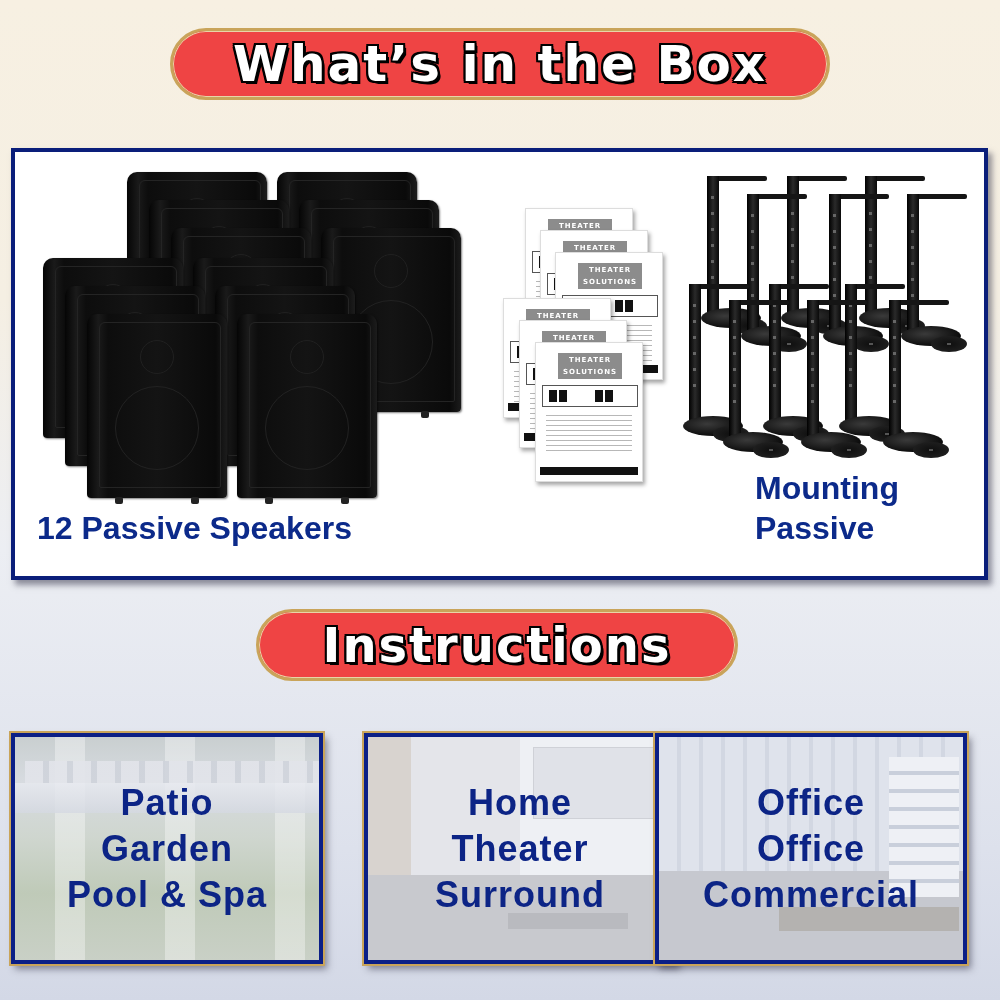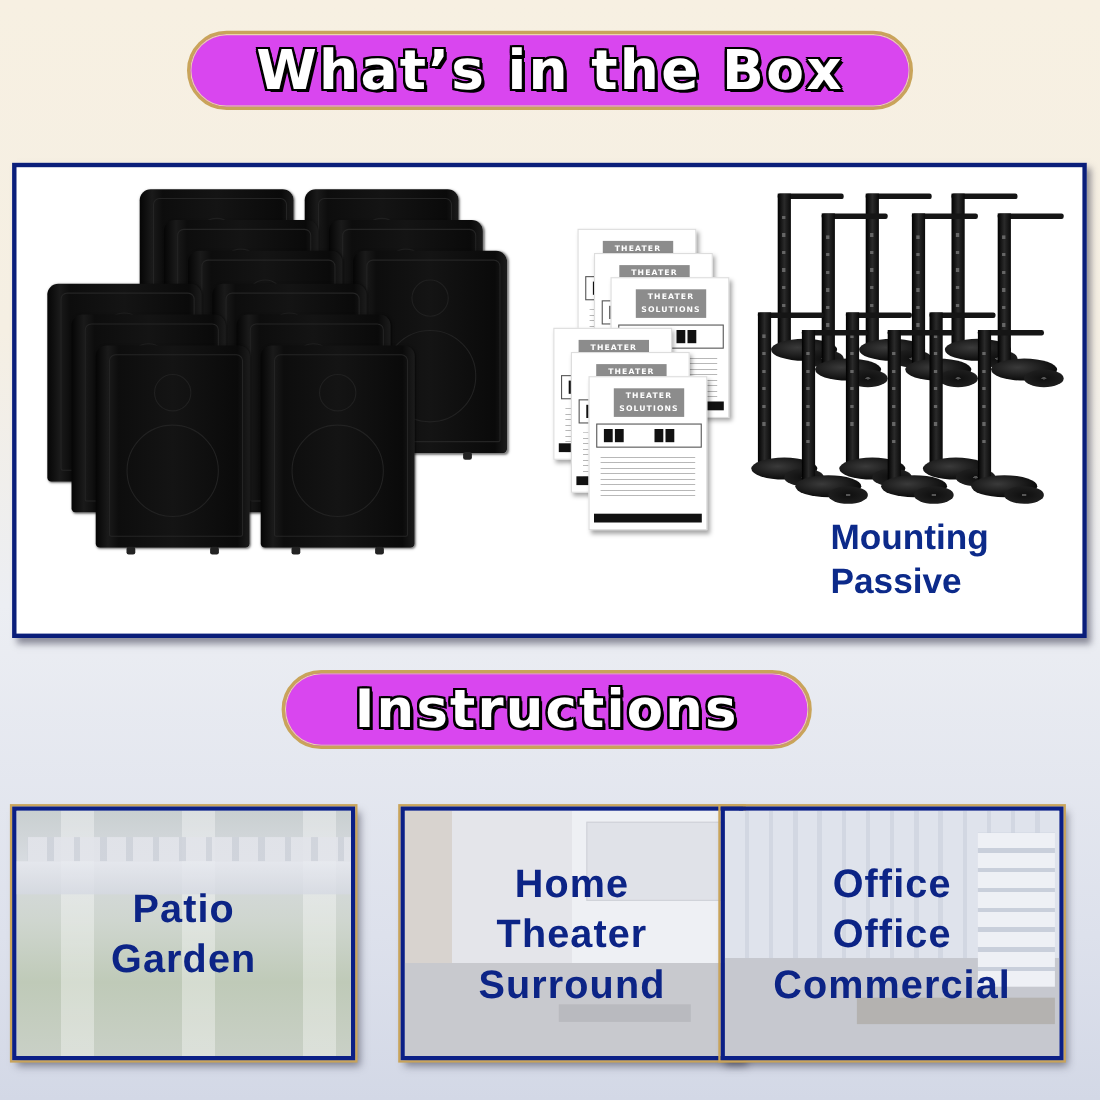--- a/index.html
+++ b/index.html
@@ -6,21 +6,21 @@
   html, body { width: 1000px; height: 1000px; overflow: hidden; }
   body {
     position: relative;
     font-family: "DejaVu Sans", "Liberation Sans", sans-serif;
     background: linear-gradient(180deg, #f7f0e2 0%, #f5efe3 30%, #eceef3 55%, #dde1ec 85%, #d3d8e6 100%);
   }
 
   
   .pill {
     position: absolute;
-    background: #d946ef;
+    background: #ef4444;
     border: 3px solid #c9a45a;
     border-radius: 40px;
     display: flex; align-items: center; justify-content: center;
     box-shadow: 0 0 0 1px #e8d5a8 inset;
   }
   .pill-text {
     font-family: "DejaVu Sans", sans-serif;
     font-weight: bold;
     color: #ffffff;
     letter-spacing: 2px;
@@ -384,32 +384,34 @@
         <div class="disc"></div>
       </div>
     <div class="bracket" style="left:212px; top:124px;">
         <div class="top-arm"></div>
         <div class="post"></div>
         <div class="base"></div>
         <div class="disc"></div>
       </div>
   </div>
 
+  <div class="item-label" style="left:22px; top:356px; width:418px;">12 Passive Speakers</div>
   <div class="item-label" style="left:740px; top:316px; width:196px;">Mounting</div>
   <div class="item-label" style="left:740px; top:356px; width:196px;">Passive</div>
 </div>
 
 <div id="banner-apps" class="pill">
   <span class="pill-text">Instructions</span>
 </div>
 
 <div id="tile-patio" class="app-tile">
   <div class="bg"></div>
   <div class="app-line">Patio</div>
   <div class="app-line">Garden</div>
+  <div class="app-line">Pool &amp; Spa</div>
 </div>
 
 <div id="tile-home" class="app-tile">
   <div class="bg"></div>
   <div class="app-line">Home</div>
   <div class="app-line">Theater</div>
   <div class="app-line">Surround</div>
 </div>
 
 <div id="tile-office" class="app-tile">

